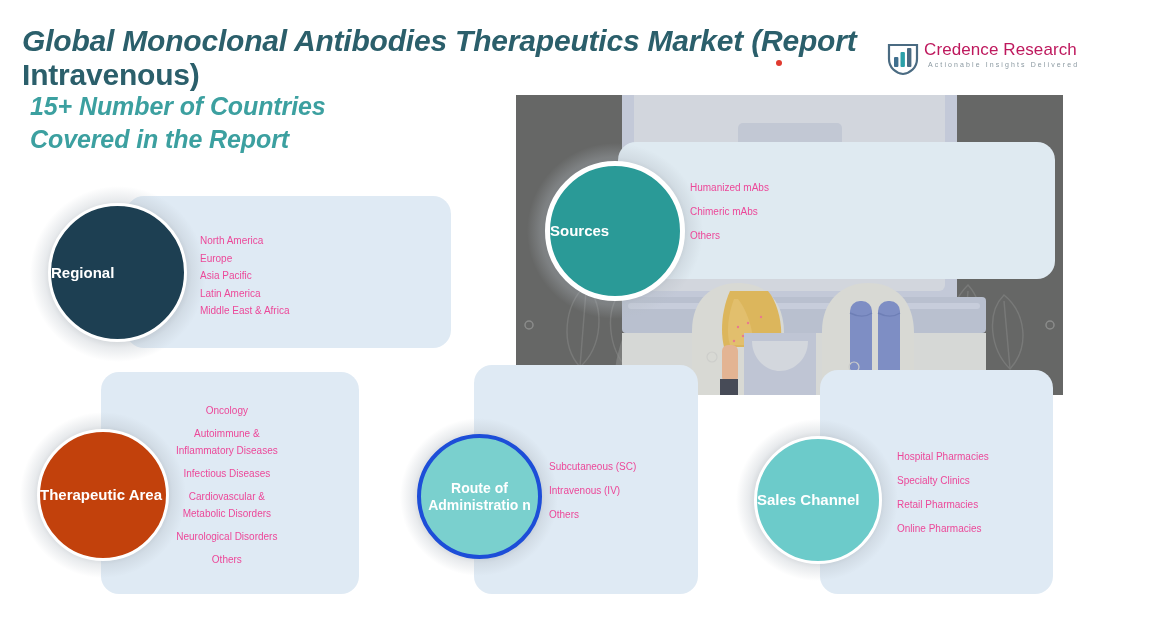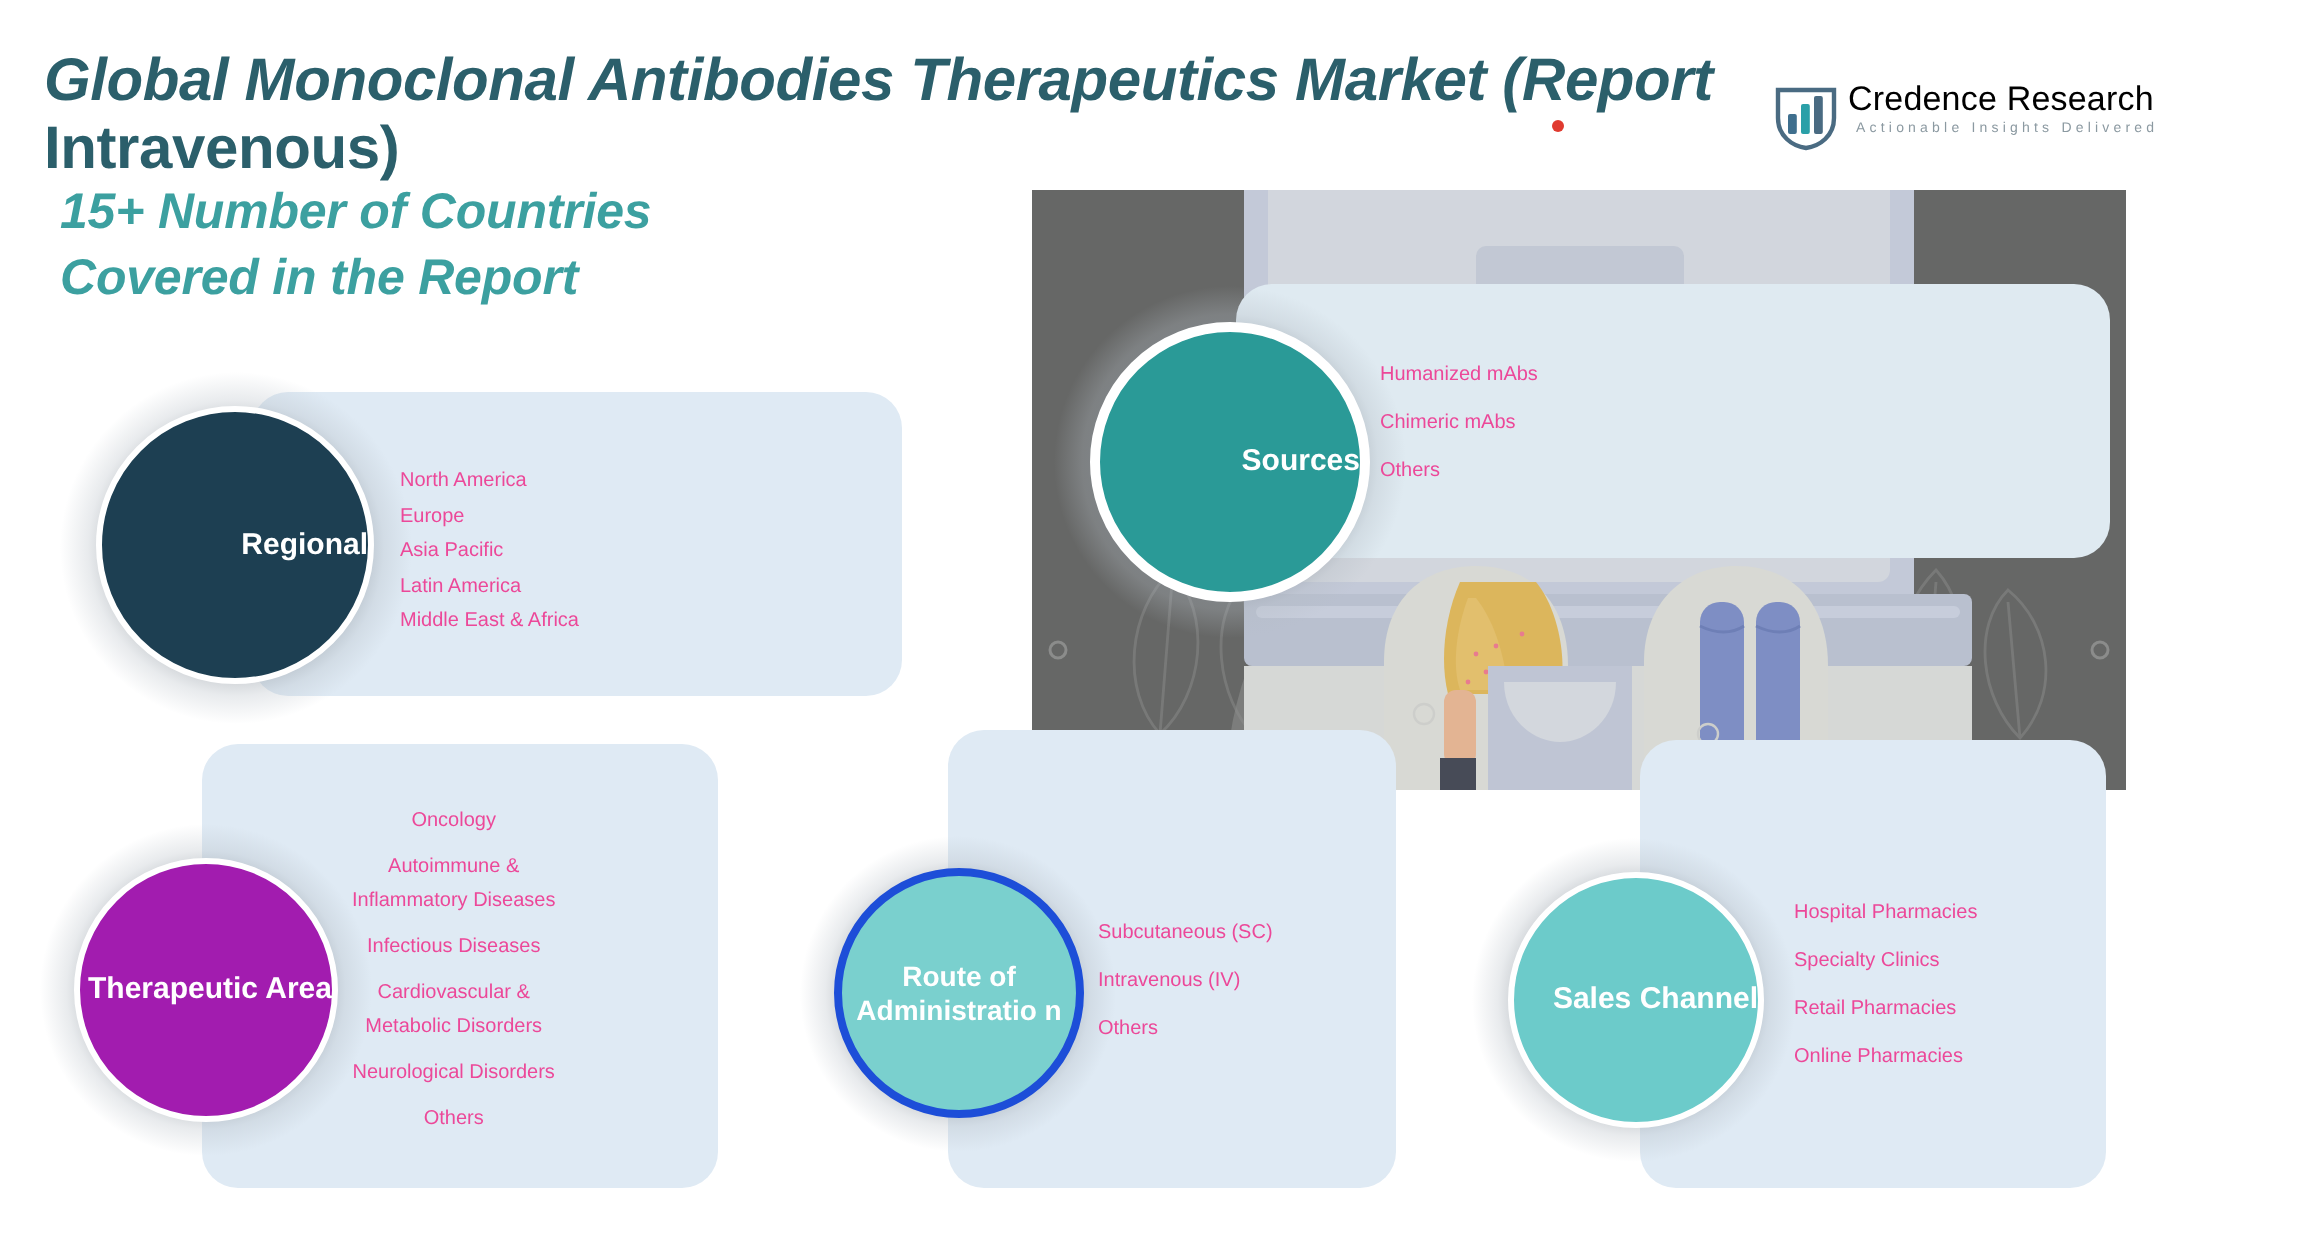--- a/index.html
+++ b/index.html
@@ -72,21 +72,21 @@
     left: 0px;
     top: 2px;
     width: 38px;
     height: 38px;
   }
   .logo-text {
     position: absolute;
     left: 40px;
     top: 4px;
     font-size: 17px;
-    color: #000000;
+    color: #be185d;
     letter-spacing: 0.1px;
     white-space: nowrap;
   }
   .logo-tag {
     position: absolute;
     left: 44px;
     top: 25px;
     font-size: 7px;
     color: #8b99a1;
     letter-spacing: 2.1px;
@@ -118,21 +118,21 @@
     color: #ec4899;
     font-size: 10px;
   }
   .panel-list .li { white-space: pre-line; }
 
   .bubble {
     position: absolute;
     border-radius: 50%;
     display: flex;
     align-items: center;
-    justify-content: flex-end;
+    justify-content: flex-start;
     text-align: center;
     color: #ffffff;
     font-weight: bold;
     line-height: 1.2;
     box-sizing: border-box;
   }
   .ring {
     position: absolute;
     border-radius: 50%;
     background: radial-gradient(closest-side,
@@ -150,21 +150,21 @@
     background: #1d3f52; font-size: 15px;
     border: 3px solid #ffffff;
   }
   #regional-list  { left: 200px; top: 232px; line-height: 17.5px; }
 
   
   #ta-panel  { left: 101px; top: 372px; width: 258px; height: 222px; }
   #ta-ring   { left: 20px;  top: 412px; width: 166px; height: 166px; }
   #ta-bubble {
     left: 37px; top: 429px; width: 132px; height: 132px;
-    background: #a21caf; font-size: 15px;
+    background: #c2410c; font-size: 15px;
     border: 3px solid #ffffff;
   }
   #ta-list   { left: 176px; top: 402px; line-height: 17px; }
   #ta-list .li { margin-bottom: 6px; text-align: center; }
 
   
   #roa-panel  { left: 474px; top: 365px; width: 224px; height: 229px; }
   #roa-ring   { left: 400px; top: 418px; width: 158px; height: 158px; }
   #roa-bubble {
     left: 417px; top: 434px; width: 125px; height: 125px;

